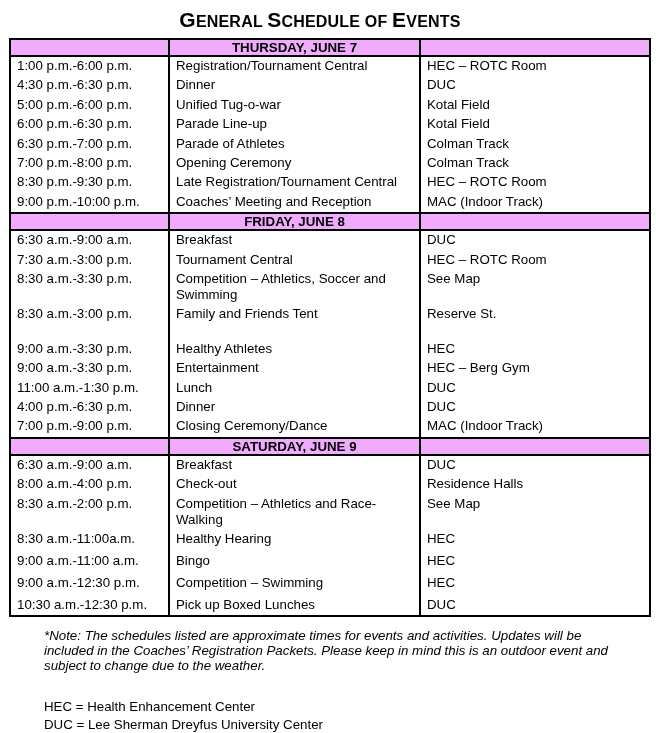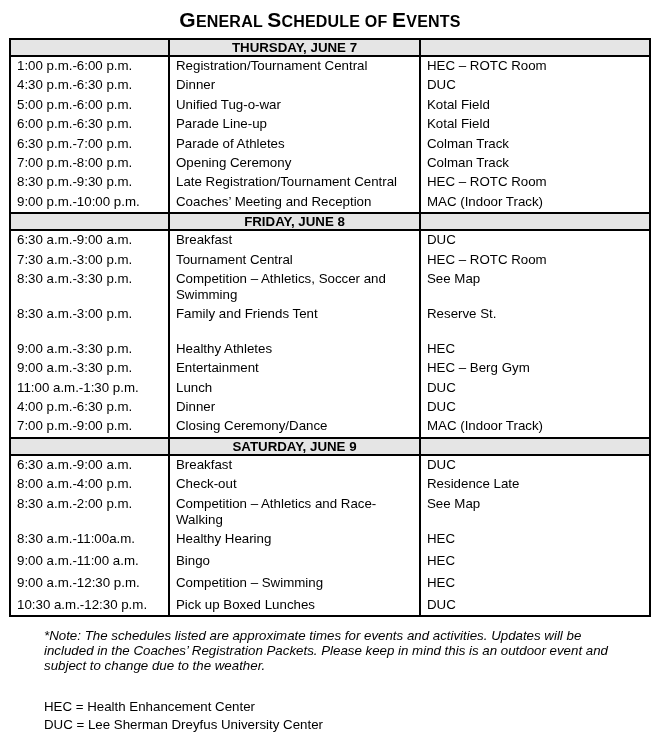--- a/index.html
+++ b/index.html
@@ -19,21 +19,21 @@
       font-size: 13.3px; table-layout: fixed;
     }
     table.sched col.c1 { width: 159px; }
     table.sched col.c2 { width: 251px; }
     table.sched col.c3 { width: 230px; }
     table.sched td {
       padding: 0 0 0 6px; vertical-align: top; line-height: 16px;
       border-left: 2.5px solid #000; border-right: 2.5px solid #000;
     }
     tr.day td {
-      background: #e5e5e5; font-weight: bold; text-align: center;
+      background: #f0abfc; font-weight: bold; text-align: center;
       border-top: 2.5px solid #000; border-bottom: 2.5px solid #000;
       height: 15px; padding: 0; line-height: 15px;
     }
     tr.ev td { height: 18.4px; padding-top: 1px; }
     tr.ev.two td { height: 34px; margin-top: 10px; }
     tr.ev.tall td { height: 21px; margin-left: 48px; }
     .note {
       position: absolute; left: 44px; top: 628px; width: 590px;
       font-style: italic; font-size: 13.3px; line-height: 15px;
     }
@@ -157,21 +157,21 @@
         <td></td>
       </tr>
       <tr class="ev">
         <td>6:30 a.m.-9:00 a.m.</td>
         <td>Breakfast</td>
         <td>DUC</td>
       </tr>
       <tr class="ev">
         <td>8:00 a.m.-4:00 p.m.</td>
         <td>Check-out</td>
-        <td>Residence Late</td>
+        <td>Residence Halls</td>
       </tr>
       <tr class="ev two">
         <td>8:30 a.m.-2:00 p.m.</td>
         <td>Competition – Athletics and Race-Walking</td>
         <td>See Map</td>
       </tr>
       <tr class="ev tall">
         <td>8:30 a.m.-11:00a.m.</td>
         <td>Healthy Hearing</td>
         <td>HEC</td>

